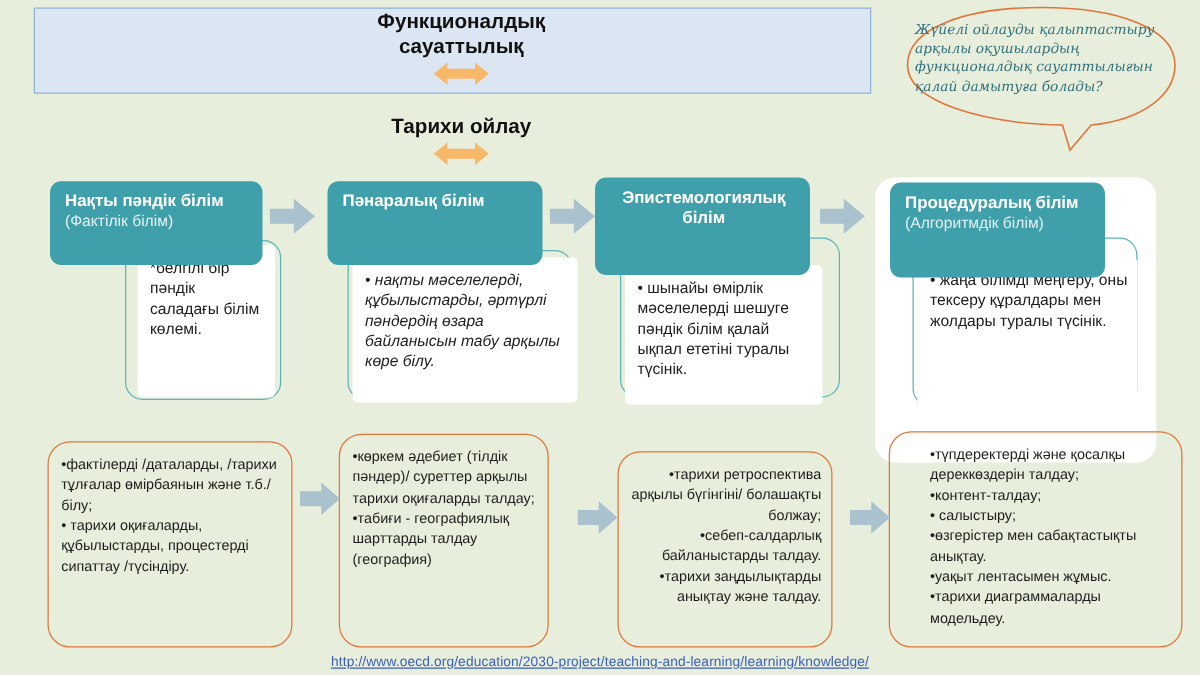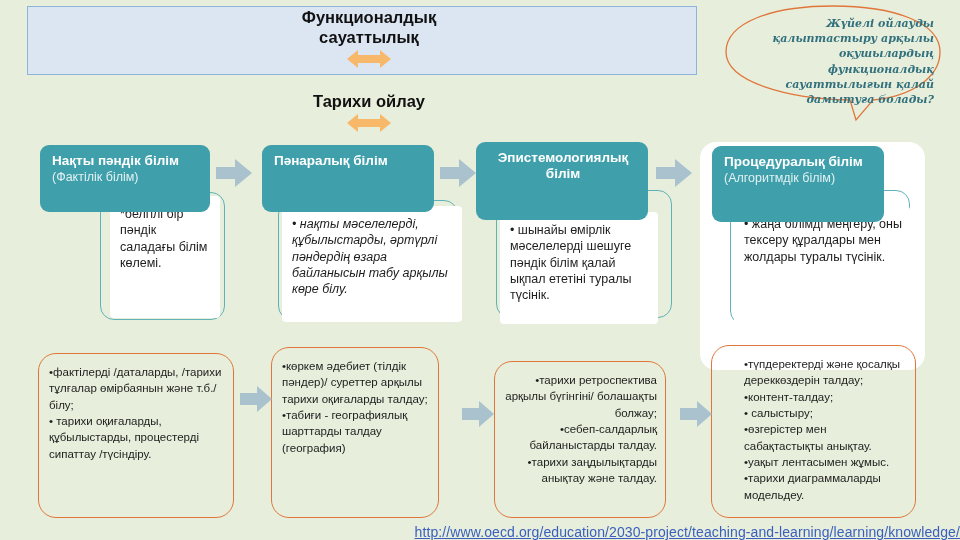--- a/index.html
+++ b/index.html
@@ -53,24 +53,24 @@
     left: 718px; top: 4px;
     width: 230px; height: 122px;
   }
   #speech-bubble .bubble-svg {
     position: absolute; left: 0; top: 0;
   }
   #speech-bubble .bubble-text {
     position: absolute;
     left: 14px; top: 12px;
     width: 202px;
-    text-align: right;
+    text-align: left;
     font-family: "DejaVu Serif", serif;
     font-style: italic;
-    font-weight: bold;
+    font-weight: normal;
     font-size: 11px;
     line-height: 1.38;
     color: #31707d;
     white-space: pre-line;
   }
 
   .teal-box {
     position: absolute;
     background: #3f9fab;
     border-radius: 9px;
@@ -131,22 +131,22 @@
     color: #1d1d1d;
     z-index: 3;
   }
   .orange-card .li { display: block; white-space: pre-line; }
 
   
   #source-url {
     position: absolute;
     left: 0; top: 524px;
     width: 960px;
-    text-align: right;
-    font-size: 14px;
+    text-align: center;
+    font-size: 11px;
     color: #3a5fbe;
     text-decoration: underline;
     z-index: 9;
     letter-spacing: 0.1px;
   }
 </style>
 </head>
 <body>
 
 <div id="header-banner">
@@ -260,21 +260,21 @@
 •себеп-салдарлық байланыстарды талдау.
 •тарихи заңдылықтарды анықтау және талдау.</span>
 </div>
 
 <div class="arrow-gb" style="left:680px; top:400px;">
   <svg width="32" height="28" viewBox="0 0 32 28" aria-hidden="true">
     <path d="M0 8 L17 8 L17 1 L32 14 L17 27 L17 20 L0 20 Z" fill="#a9c2ce"></path>
   </svg>
 </div>
 
-<div class="orange-card" style="left:711px; top:345px; width:205px; height:173px;padding-left:32px;">
+<div class="orange-card" style="left:711px; top:345px; width:235px; height:173px;padding-left:32px;">
   <span class="li">•түпдеректерді және қосалқы дереккөздерін талдау;
 •контент-талдау;
 • салыстыру;
 •өзгерістер мен сабақтастықты анықтау.
 •уақыт лентасымен жұмыс.
 •тарихи диаграммаларды модельдеу.</span>
 </div>
 
 <a id="source-url" href="#">http://www.oecd.org/education/2030-project/teaching-and-learning/learning/knowledge/</a>
 

